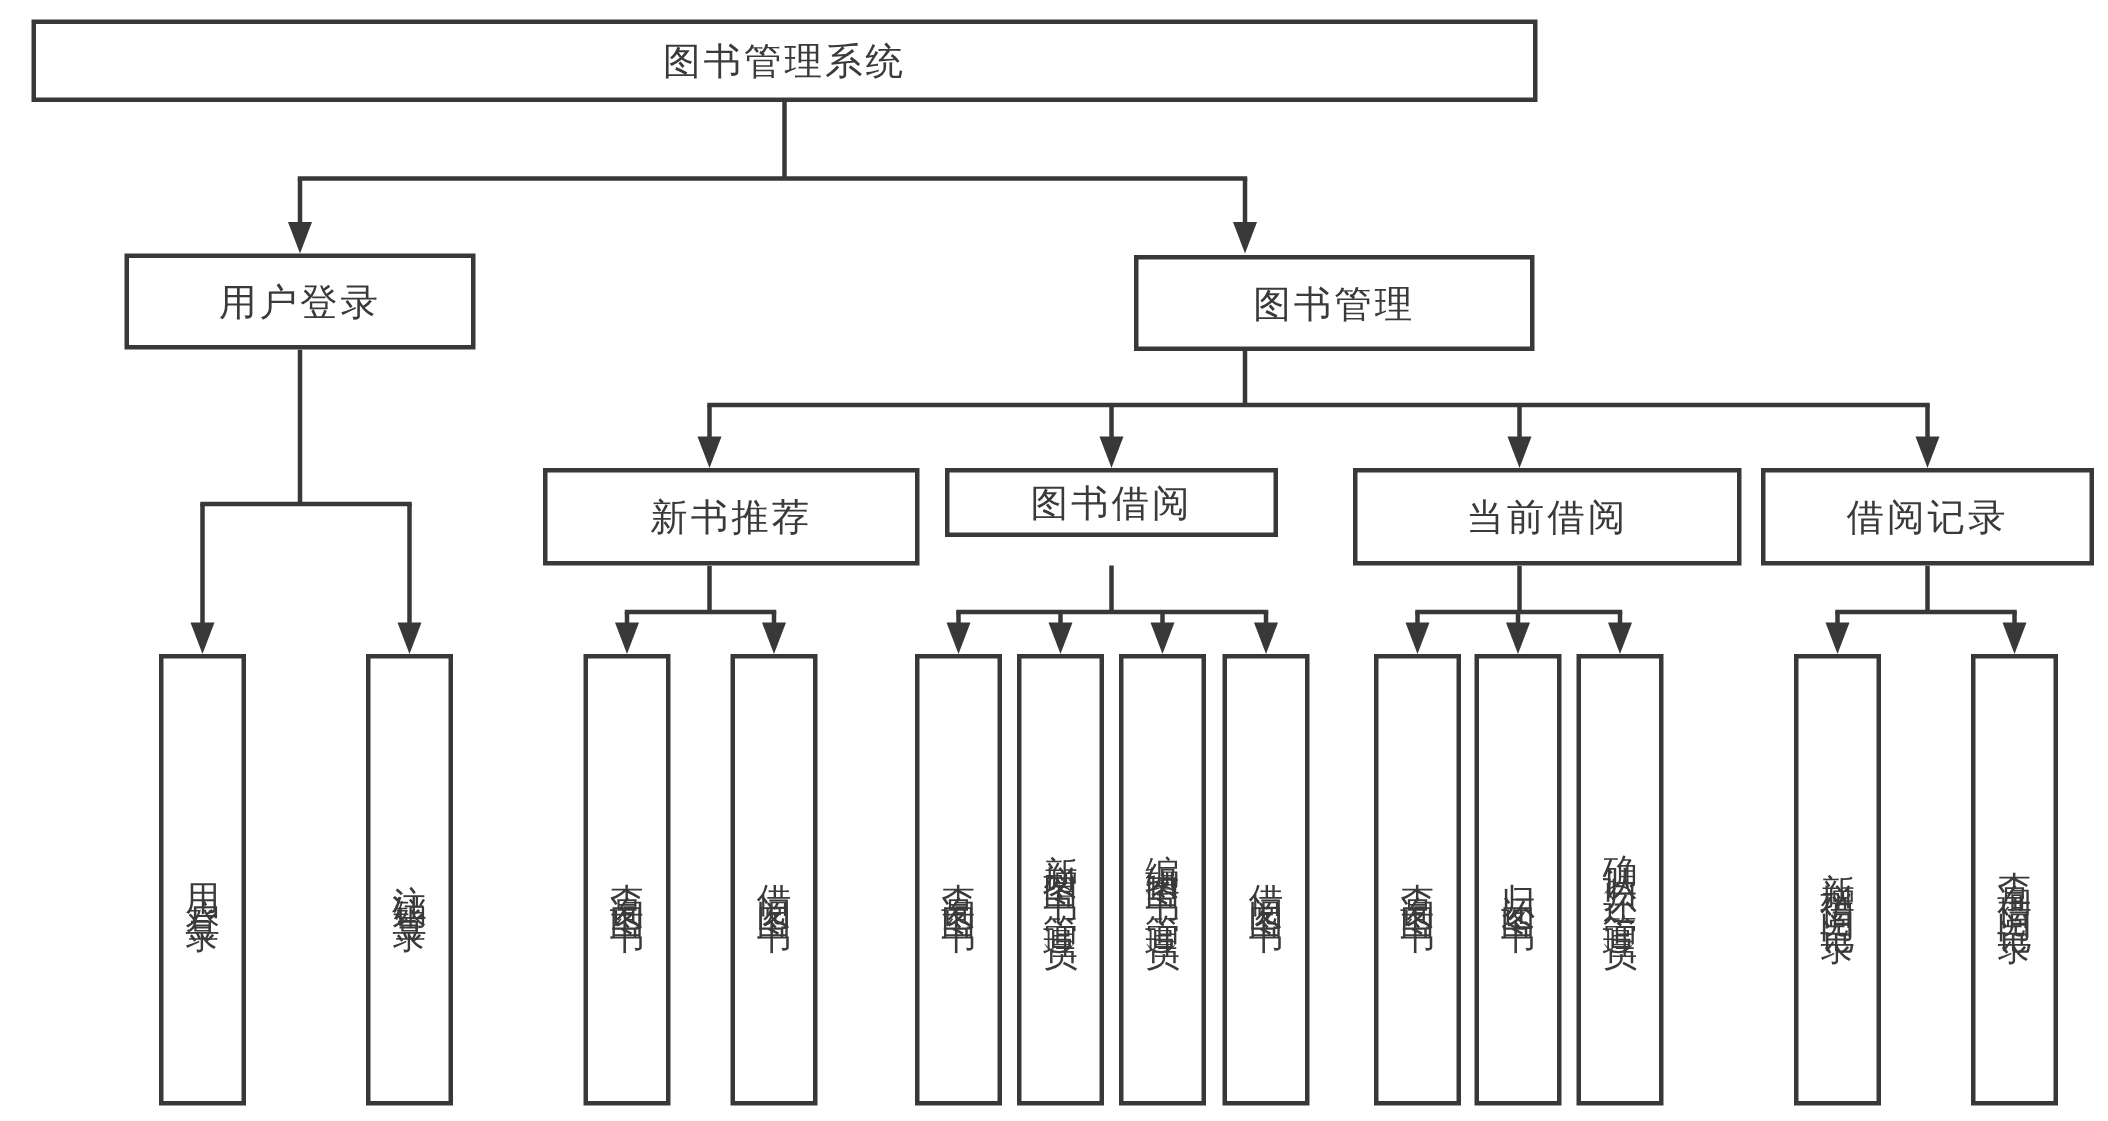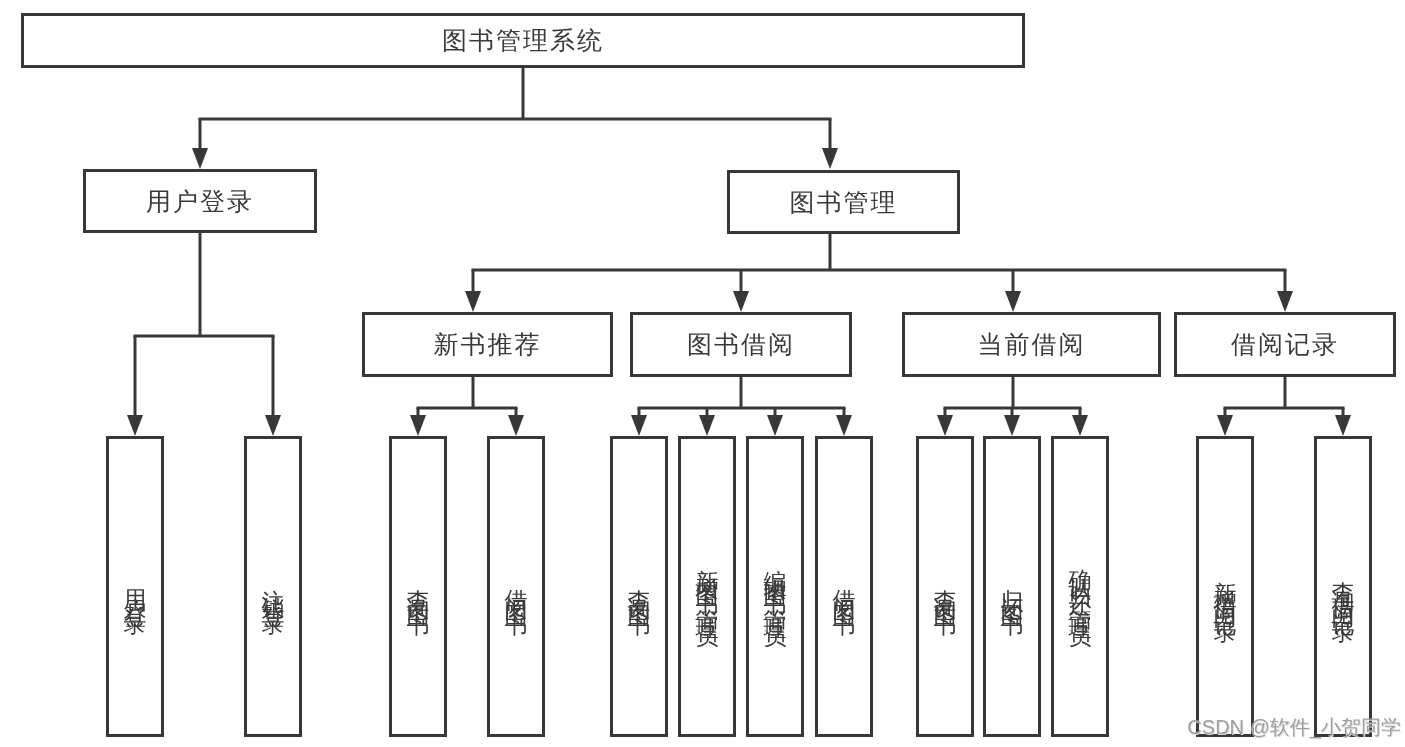--- a/index.html
+++ b/index.html
@@ -127,28 +127,28 @@
     </g>
   </svg>
 
   <div class="box" style="left:21px;top:13px;width:1004px;height:55px">
     <span class="h">图书管理系统</span>
   </div>
 
   <div class="box" style="left:83px;top:169px;width:234px;height:64px">
     <span class="h">用户登录</span>
   </div>
-  <div class="box" style="left:727px;top:170px;width:233px;height:64px">
+  <div class="box" style="left:756px;top:170px;width:267px;height:64px">
     <span class="h">图书管理</span>
   </div>
 
   <div class="box" style="left:362px;top:312px;width:251px;height:65px">
     <span class="h">新书推荐</span>
   </div>
-  <div class="box" style="left:630px;top:312px;width:222px;height:65px">
+  <div class="box" style="left:630px;top:312px;width:222px;height:46px">
     <span class="h">图书借阅</span>
   </div>
   <div class="box" style="left:902px;top:312px;width:259px;height:65px">
     <span class="h">当前借阅</span>
   </div>
   <div class="box" style="left:1174px;top:312px;width:222px;height:65px">
     <span class="h">借阅记录</span>
   </div>
 
   <div class="box" style="left:106px;top:436px;width:58px;height:301px">
@@ -188,15 +188,14 @@
     <span class="v">确认归还（管理员）</span>
   </div>
 
   <div class="box" style="left:1196px;top:436px;width:58px;height:301px">
     <span class="v">新增借阅记录</span>
   </div>
   <div class="box" style="left:1314px;top:436px;width:58px;height:301px">
     <span class="v">查询借阅记录</span>
   </div>
 
-  <div id="watermark">CSDN @软件_小贺同学</div>
 
 </div>
 
 </body></html>

